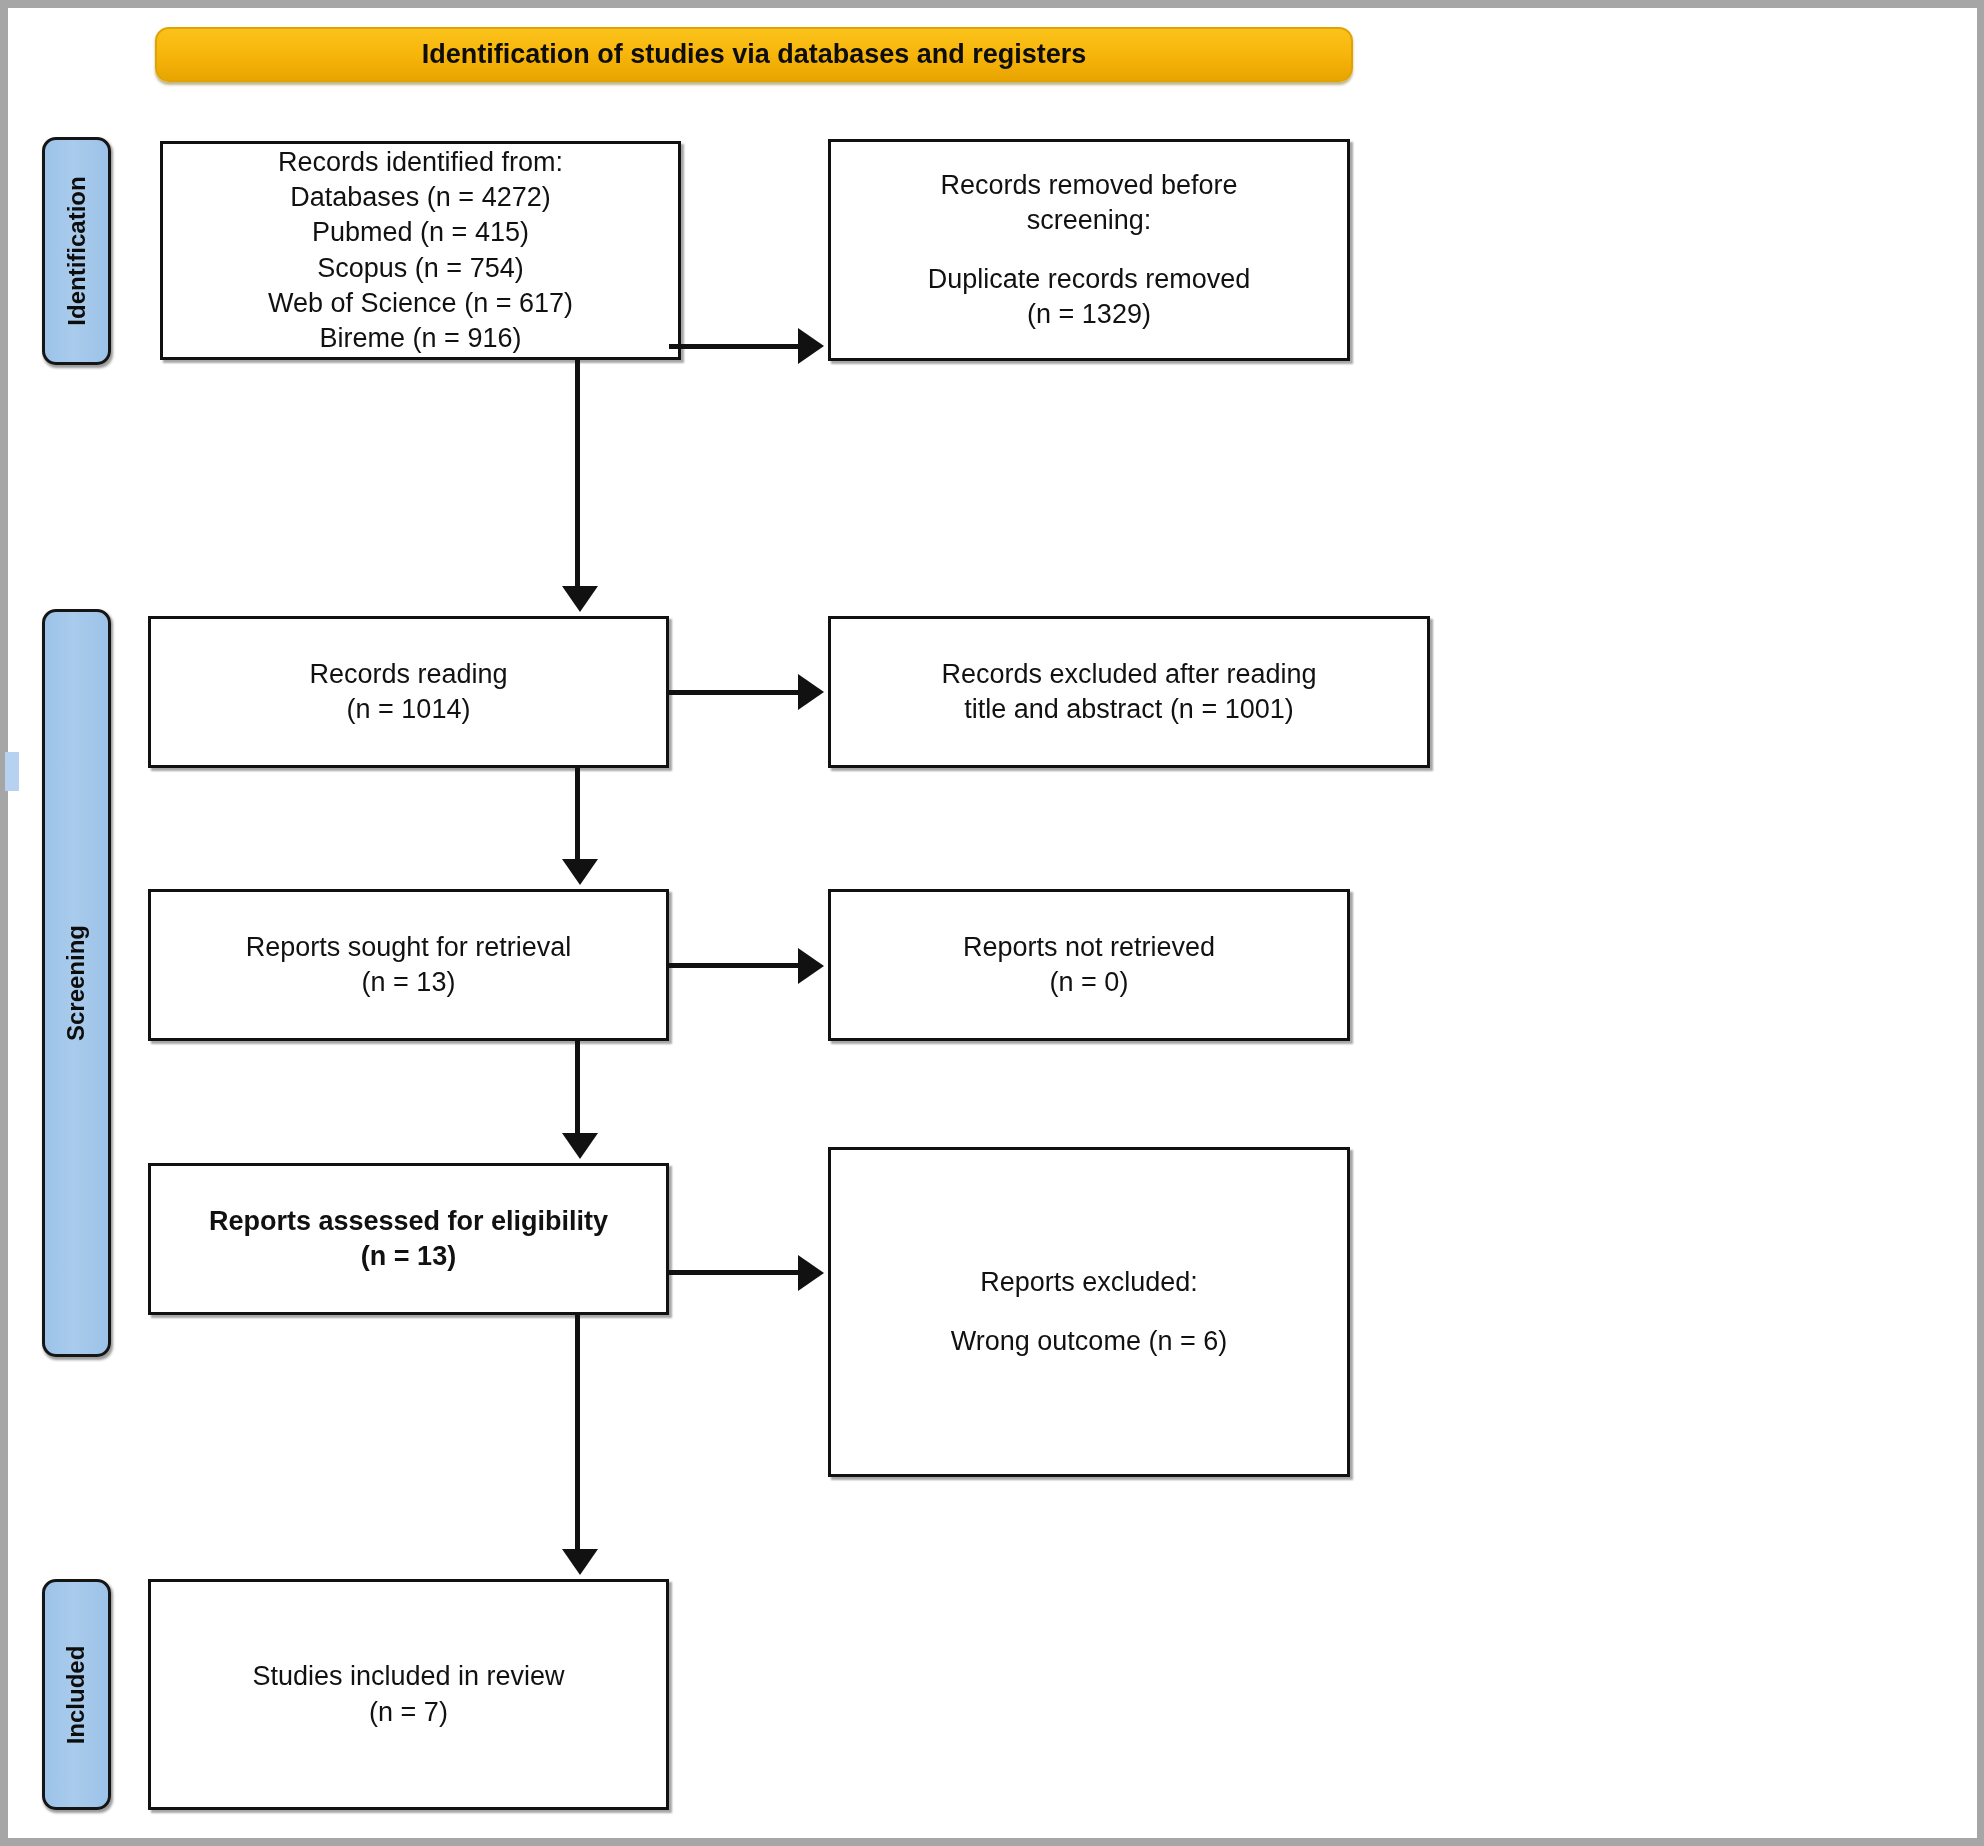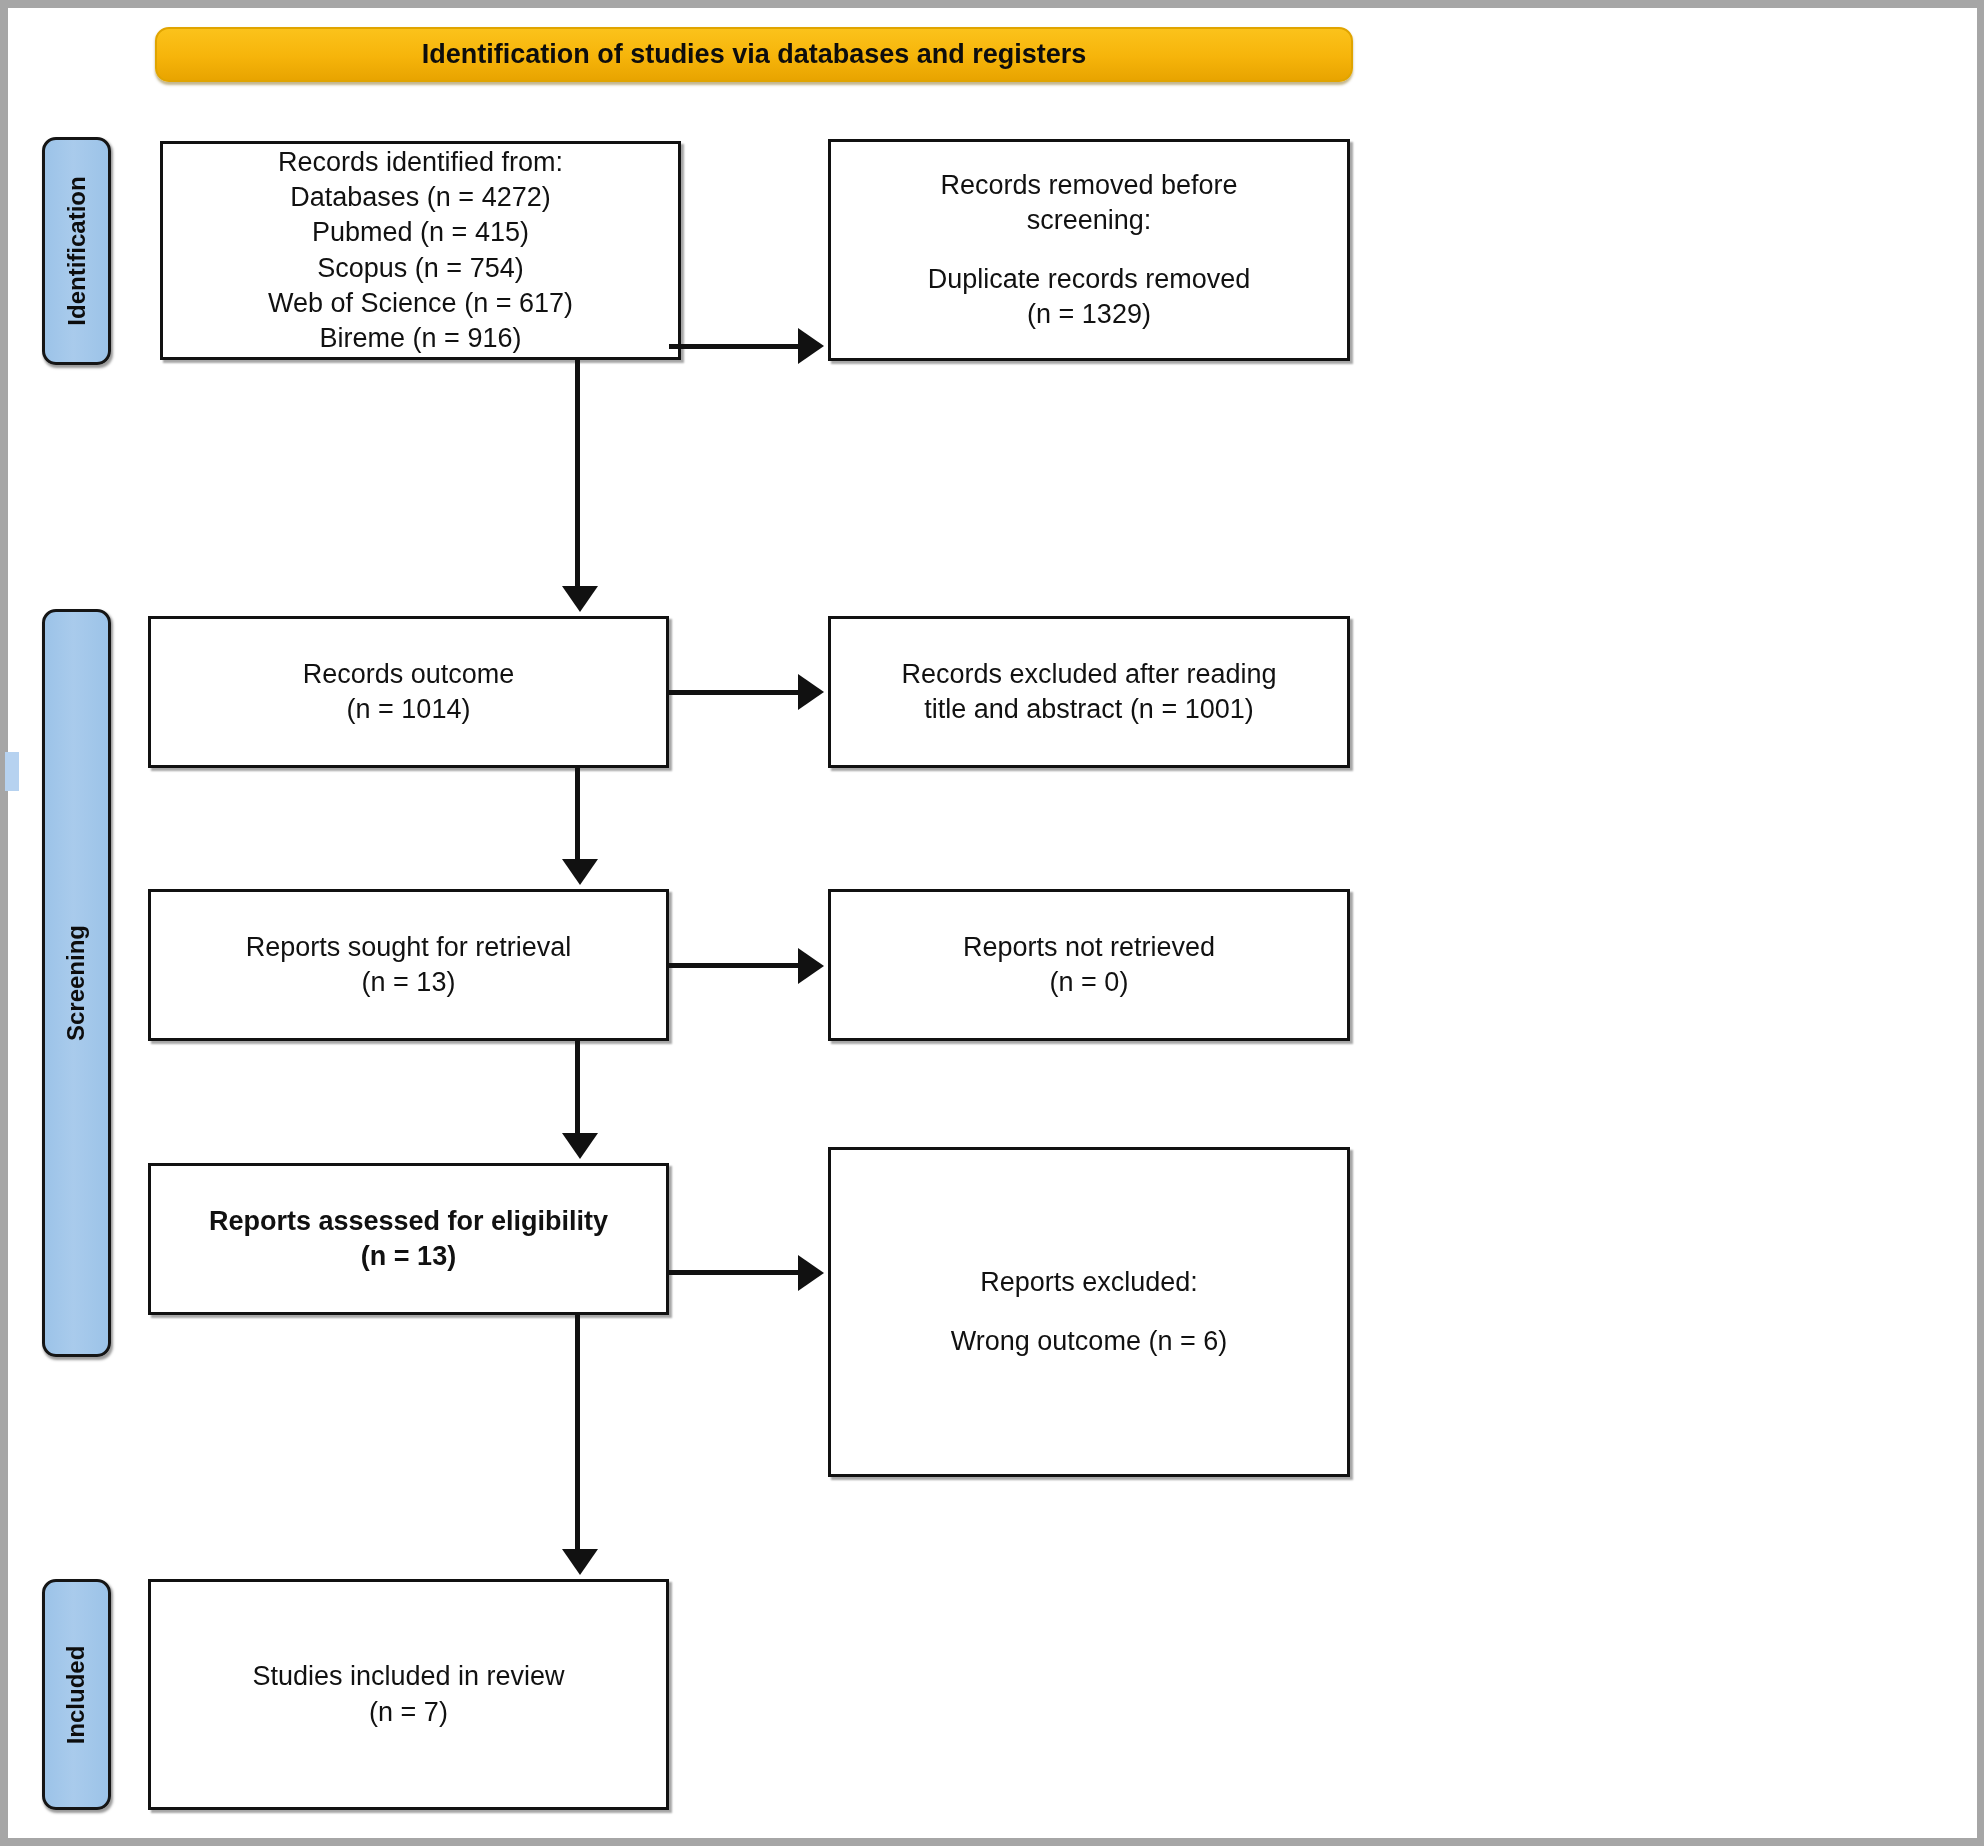--- a/index.html
+++ b/index.html
@@ -124,21 +124,21 @@
 
   
   #box-identified   { left: 160px; top: 141px;  width: 521px;  height: 219px; }
   #box-screened     { left: 148px; top: 616px;  width: 521px;  height: 152px; }
   #box-sought       { left: 148px; top: 889px; width: 521px;  height: 152px; }
   #box-assessed     { left: 148px; top: 1163px; width: 521px;  height: 152px; font-weight: bold; }
   #box-included     { left: 148px; top: 1579px; width: 521px;  height: 231px; }
 
   
   #box-removed      { left: 828px; top: 139px;  width: 522px;  height: 222px; }
-  #box-excl-title   { left: 828px; top: 616px;  width: 522px;  height: 152px; }
+  #box-excl-title   { left: 828px; top: 616px;  width: 602px;  height: 152px; }
   #box-not-retrieved{ left: 828px; top: 889px; width: 522px;  height: 152px; justify-content: center; }
   #box-excl-reports { left: 828px; top: 1147px; width: 522px;  height: 330px; }
 
   
   .vline {
     position: absolute;
     width: 5.3px;
     background: #111111;
   }
   .hline {
@@ -221,21 +221,21 @@
 
   <div class="box" id="box-removed">
     <div class="line">Records removed before</div>
     <div class="line">screening:</div>
     <div class="gap"></div>
     <div class="line">Duplicate records removed</div>
     <div class="line">(n = 1329)</div>
   </div>
 
   <div class="box" id="box-screened">
-    <div class="line">Records outcome</div>
+    <div class="line">Records reading</div>
     <div class="line">(n = 1014)</div>
   </div>
 
   <div class="box" id="box-excl-title">
     <div class="line">Records excluded after reading</div>
     <div class="line">title and abstract (n = 1001)</div>
   </div>
 
   <div class="box" id="box-sought">
     <div class="line">Reports sought for retrieval</div>

